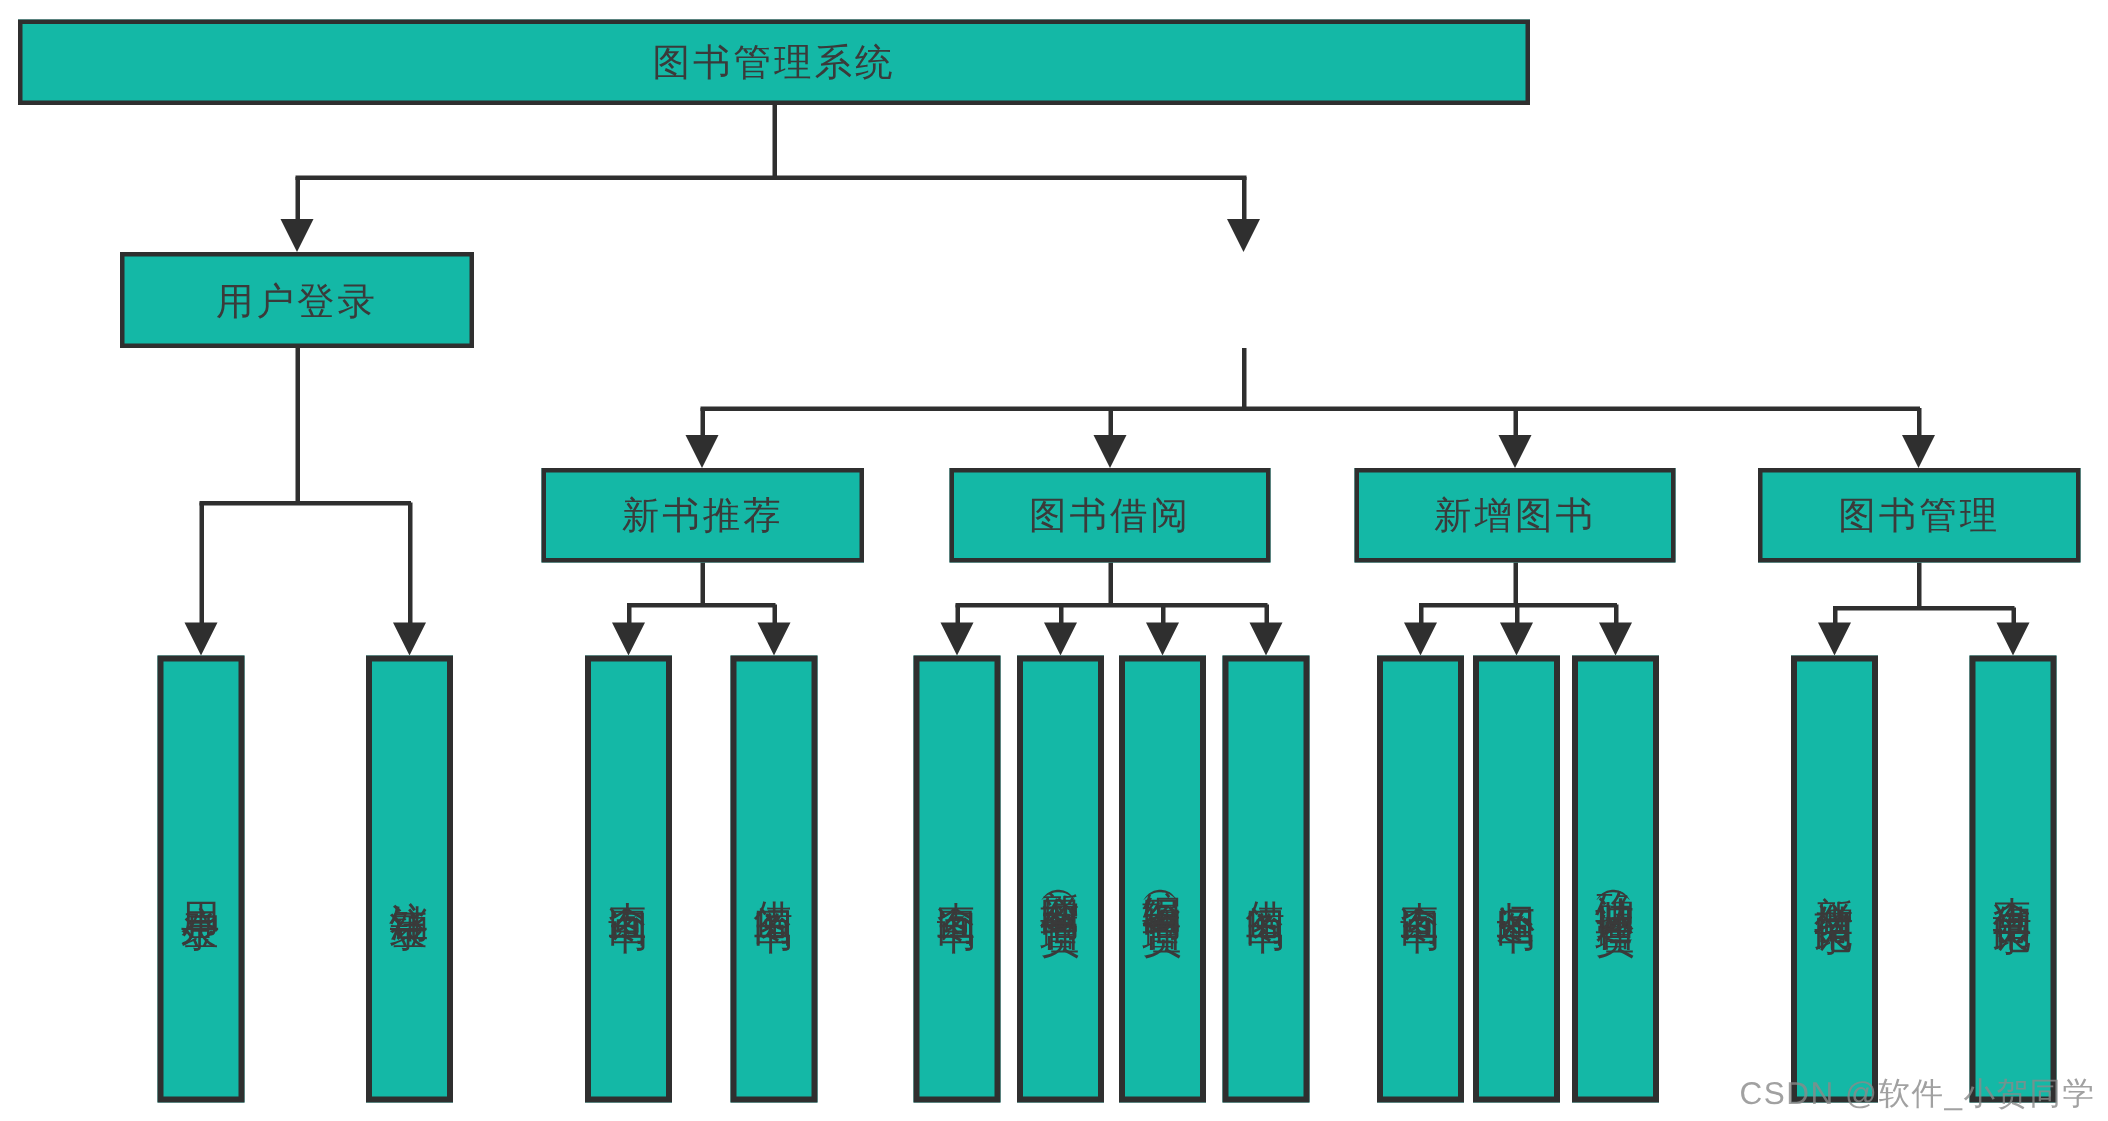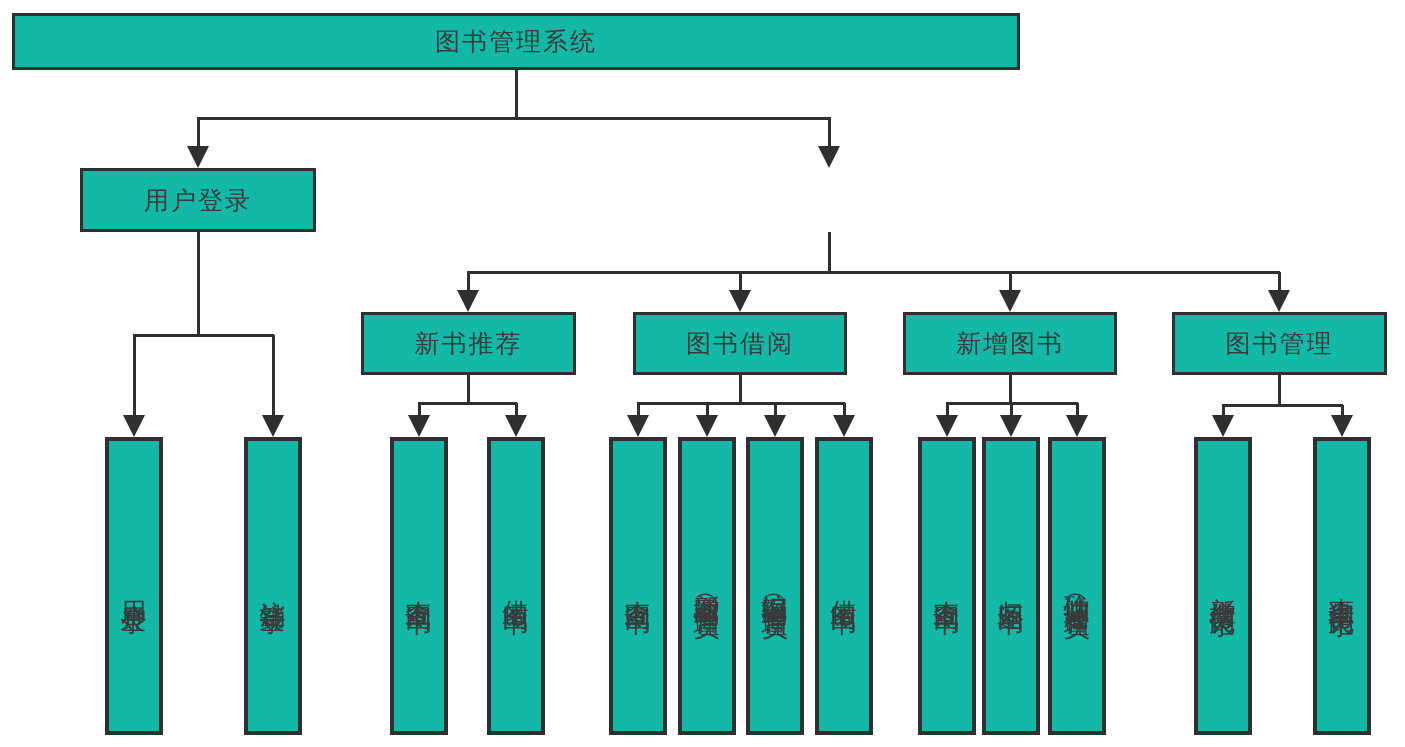--- a/index.html
+++ b/index.html
@@ -194,14 +194,15 @@
     <span>确认归还（管理员）</span>
   </div>
 
   <div class="box leaf" style="left:1194px;">
     <span>新增借阅记录</span>
   </div>
   <div class="box leaf" style="left:1313px;">
     <span>查询借阅记录</span>
   </div>
 
+  <div class="watermark">CSDN @软件_小贺同学</div>
 
 </div>
 
 </body></html>

